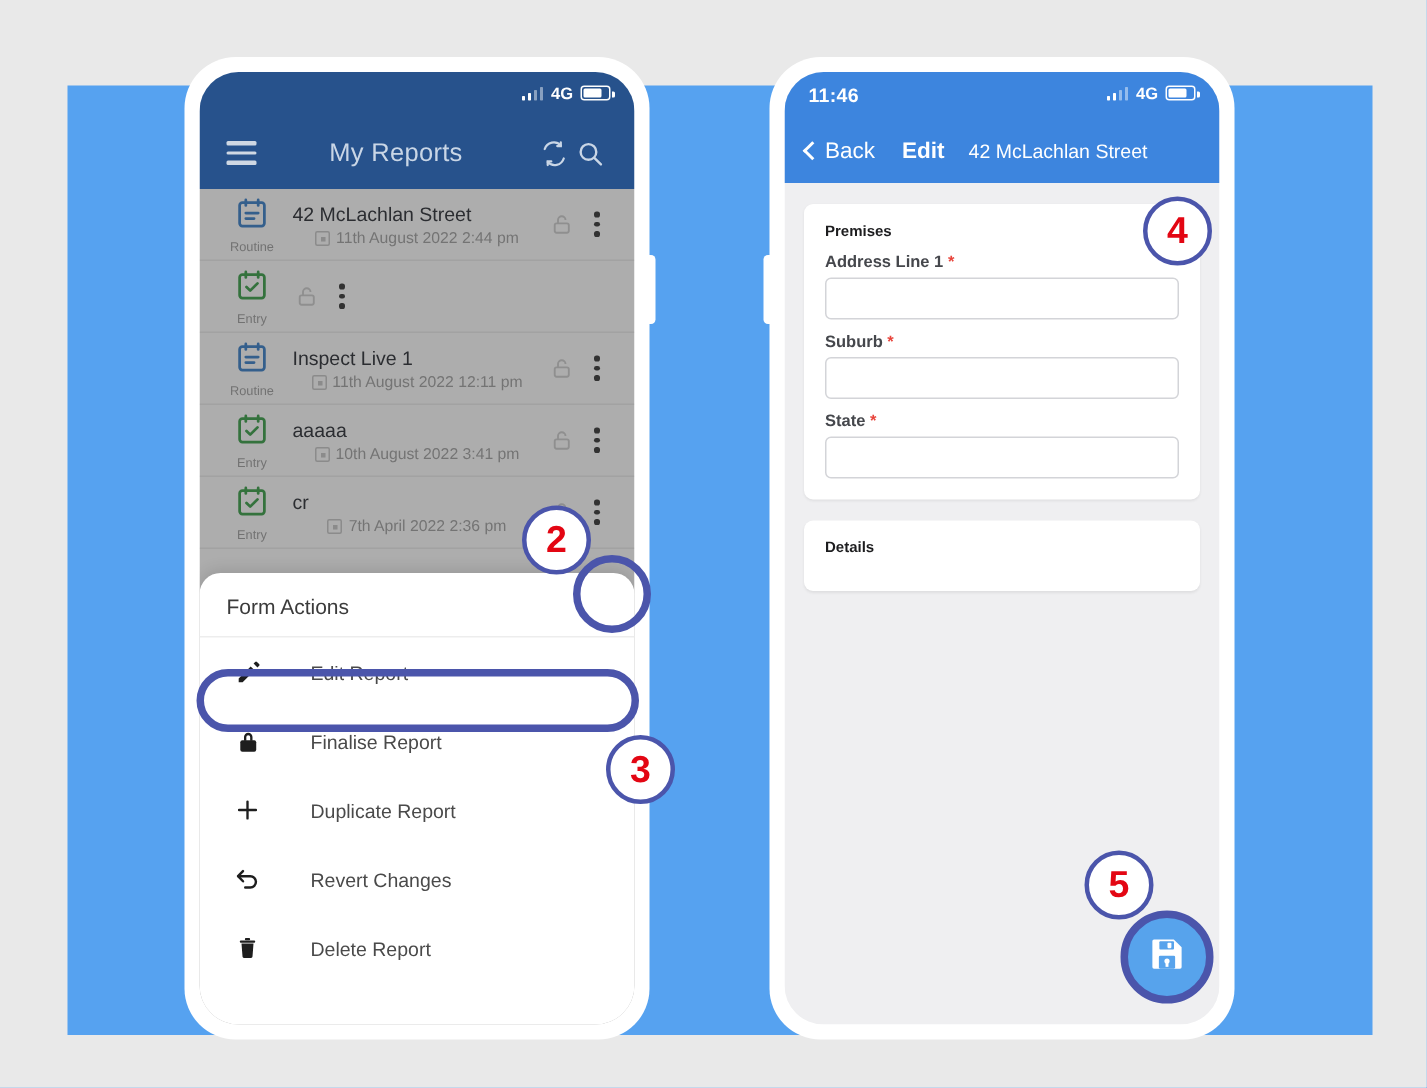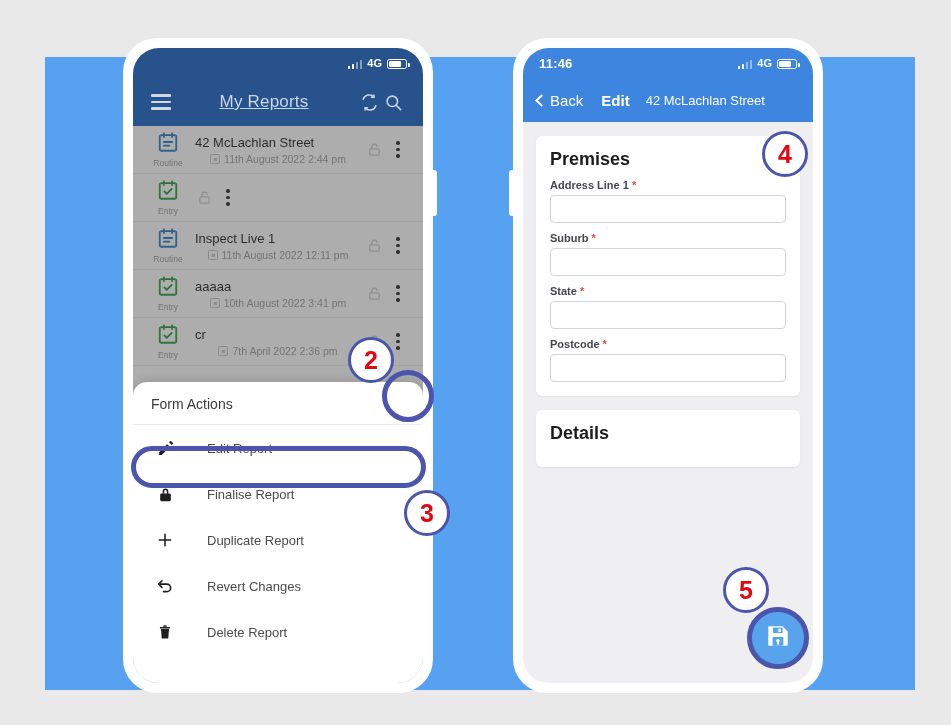--- a/index.html
+++ b/index.html
@@ -42,21 +42,21 @@
   #phoneRight { left: 513px; top: 38px; width: 310px; height: 655px; }
   #phoneRight .side-nub { left: -4px; border-radius: 3px 0 0 3px; }
 
   
   .statusbar {
     height: 30px; display: flex; align-items: center;
     padding: 0 16px; color: #ffffff;
     font-size: 13px; font-weight: bold;
   }
   .statusbar .sb-time { flex: 0 0 auto; letter-spacing: .2px; }
-  .statusbar .sb-right { margin-left: auto; display: flex; align-items: flex-end; gap: 5px; }
+  .statusbar .sb-right { margin-left: auto; display: flex; align-items: flex-start; gap: 5px; }
   .bars { display: flex; align-items: flex-end; gap: 1.5px; height: 10px; }
   .bars i { display: block; width: 2.5px; background: #ffffff; border-radius: .5px; }
   .bars i:nth-child(1) { height: 3px; }
   .bars i:nth-child(2) { height: 5px; }
   .bars i:nth-child(3) { height: 7px; opacity: .45; }
   .bars i:nth-child(4) { height: 9px; opacity: .45; }
   .net { font-size: 11px; font-weight: bold; }
   .batt {
     width: 20px; height: 10px; border: 1.3px solid #ffffff;
     border-radius: 2.5px; position: relative; padding: 1px;
@@ -71,21 +71,21 @@
   #leftScreen { background: #ffffff; height: 100%; position: relative; }
   .l-header { background: #27528c; height: 78px; }
   .l-topbar {
     height: 48px; display: flex; align-items: center;
     padding: 0 18px; color: #ffffff;
   }
   .hamburger { width: 20px; display: flex; flex-direction: column; gap: 4px; cursor: pointer; }
   .hamburger span { display: block; height: 2.5px; background: #cfd8e4; border-radius: 1px; }
   .l-title {
     flex: 1; text-align: center; font-size: 17px;
-    color: #c9d6e6; letter-spacing: .2px; text-decoration: underline;
+    color: #c9d6e6; letter-spacing: .2px;
   }
   .hicon { width: 24px; display: flex; justify-content: center; color: #c9d6e6; cursor: pointer; }
 
   .reports-list { position: relative; background: #ffffff; }
   .report-row {
     display: flex; align-items: center;
     padding: 9px 14px 9px 12px;
     border-bottom: 1px solid #ececec;
     height: 48px;
   }
@@ -146,21 +146,21 @@
   .back-txt { font-size: 15px; }
   .edit-txt { font-size: 15px; font-weight: bold; margin-left: 8px; }
   .addr-txt { font-size: 13px; margin-left: 6px; white-space: nowrap; }
 
   .form-scroll { padding: 14px 13px 0; }
   .card {
     background: #ffffff; border-radius: 6px;
     padding: 13px 14px 14px; margin-bottom: 14px;
     box-shadow: 0 1px 2px rgba(0,0,0,.07);
   }
-  .card-title { font-size: 18px; font-weight: bold; color: #1d1d1f; margin-bottom: 9px; }
+  .card-title { font-size: 10px; font-weight: bold; color: #1d1d1f; margin-bottom: 9px; }
   .fld { margin-bottom: 9px; }
   .fld:last-child { margin-bottom: 0; }
   .fld-label { font-size: 11px; color: #45474c; margin-bottom: 4px; font-weight: bold; }
   .fld-label .req { color: #e8453c; font-weight: bold; }
   .fld-label .hint { color: #6d6f74; font-weight: normal; font-size: 8.5px; }
   .fld-input {
     height: 28px; border: 1px solid #d3d4d8; border-radius: 4px; background: #ffffff;
   }
 
   
@@ -461,24 +461,20 @@
                   <div class="fld-input"></div>
                 </div>
                 <div class="fld">
                   <div class="fld-label">Suburb <span class="req">*</span></div>
                   <div class="fld-input"></div>
                 </div>
                 <div class="fld">
                   <div class="fld-label">State <span class="req">*</span></div>
                   <div class="fld-input"></div>
                 </div>
-                <div class="fld">
-                  <div class="fld-label">Postcode <span class="req">*</span></div>
-                  <div class="fld-input"></div>
-                </div>
               </div>
           </div>
           <div class="card">
             <div class="card-title">Details</div>
           </div>
         </div>
 
       </div>
     </div>
   </div>

